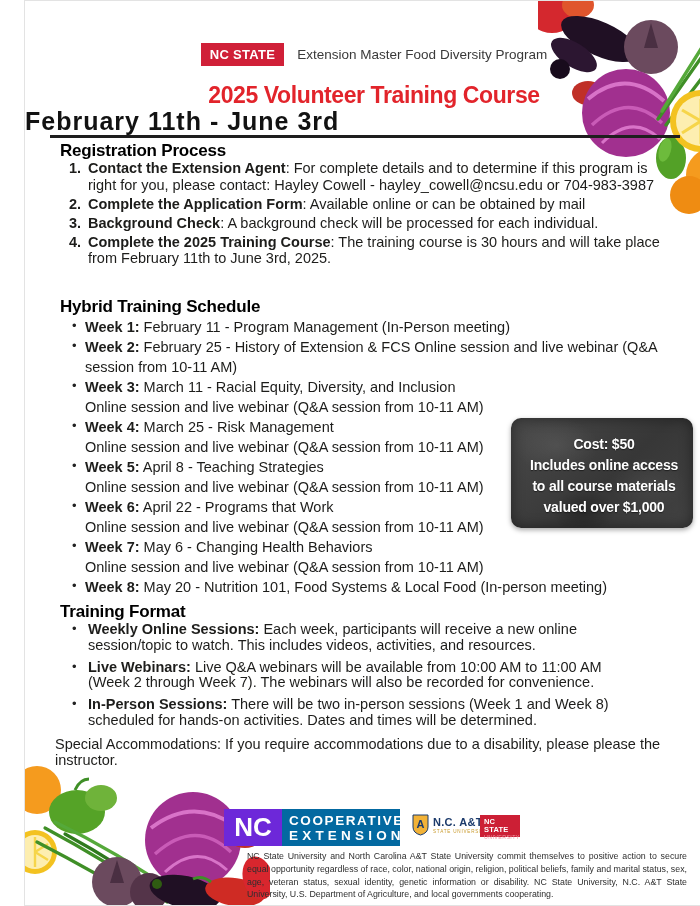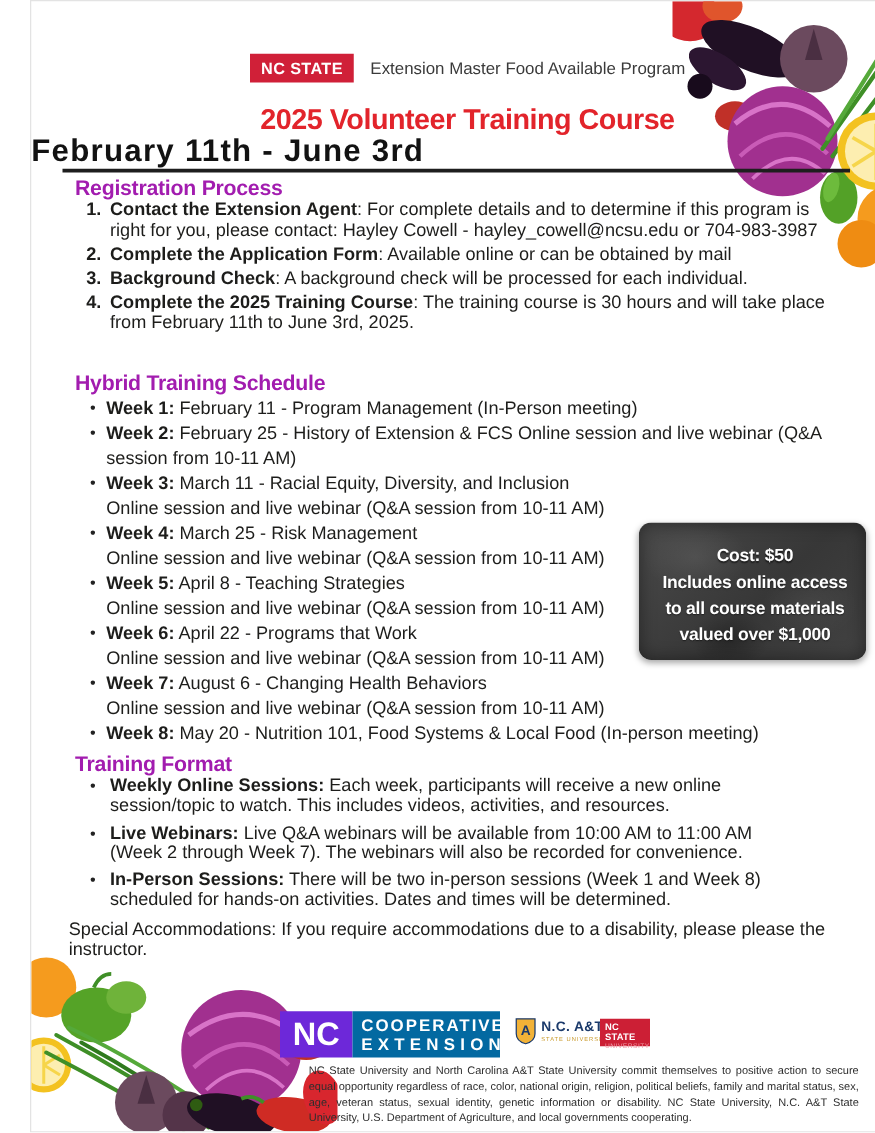--- a/index.html
+++ b/index.html
@@ -9,21 +9,21 @@
     border:1px solid #e3e3e3; box-sizing:border-box;margin-left:24px;
   }
   
   .header-row { position:absolute; top:42px; left:0; width:100%; display:flex; justify-content:center; align-items:center; gap:13px; }
   .badge { background:#d02038; color:#fff; font-weight:bold; font-size:13px; letter-spacing:.3px; padding:4px 9px; }
   .program-name { font-size:13.5px; color:#3a3a3a; }
   .title { position:absolute; top:81px; left:0; width:100%; text-align:center; color:#e2242b; font-size:23px; font-weight:bold; letter-spacing:-0.4px; }
   .date-range { position:absolute; top:106px; left:0; width:100%; text-align:left; color:#121212; font-size:25px; font-weight:bold; letter-spacing:1px; }
   .divider { position:absolute; top:134px; left:25px; width:630px; height:3px; background:#1e1e1e; }
   
-  .sec-heading { position:absolute; left:35px; color:#a21caf; font-size:17px; font-weight:bold; letter-spacing:-0.2px; }
+  .sec-heading { position:absolute; left:35px; color:#000000; font-size:17px; font-weight:bold; letter-spacing:-0.2px; }
   .h-reg { top:140px; }
   .h-sched { top:296px; }
   .h-format { top:601px;text-align:right; }
   
   .plain-list { list-style:none; margin:0; padding:0; position:absolute; }
   .reg-list { top:159px; left:44px; width:599px; font-size:14.5px; line-height:16.5px; }
   .reg-list li { position:relative; padding-left:19px; margin-bottom:2.5px; }
   .num { position:absolute; left:0; top:0; font-weight:bold; }
   .b { font-weight:bold; }
   .week-list { top:316px; left:47px; width:600px; font-size:14.5px; line-height:20px; }
@@ -134,21 +134,21 @@
     <circle cx="124" cy="132" r="19" fill="#543449"></circle>
     <ellipse cx="160" cy="132" rx="36" ry="16" fill="#201024" transform="rotate(12 160 132)"></ellipse>
     <circle cx="132" cy="124" r="5" fill="#2f5c12"></circle>
     <ellipse cx="210" cy="132" rx="30" ry="14" fill="#cf2b24" transform="rotate(8 210 132)"></ellipse>
     <ellipse cx="233" cy="118" rx="15" ry="22" fill="#d8262e" transform="rotate(-15 233 118)"></ellipse>
     <path d="M186 122 q-9 -7 -18 -3" stroke="#3f8f27" stroke-width="3" fill="none"></path>
   </svg>
 
   <div class="header-row">
     <span class="badge">NC STATE</span>
-    <span class="program-name">Extension Master Food Available Program</span>
+    <span class="program-name">Extension Master Food Diversity Program</span>
   </div>
   <div class="title">2025 Volunteer Training Course</div>
   <div class="date-range">February 11th - June 3rd</div>
   <div class="divider"></div>
 
   <div class="sec-heading h-reg">Registration Process</div>
   <ol class="plain-list reg-list">
     <li>
       <span class="num">1.</span><span class="b">Contact the Extension Agent</span><span>:  For complete details and to determine if this program is right for you, please contact: Hayley Cowell - hayley_cowell@ncsu.edu or 704-983-3987</span>
     </li>
@@ -164,21 +164,21 @@
   </ol>
 
   <div class="sec-heading h-sched">Hybrid Training Schedule</div>
   <ul class="plain-list week-list">
     <li><span class="bullet">•</span><span class="b">Week 1:</span><span> February 11 - Program Management (In-Person meeting)</span><div></div></li>
     <li><span class="bullet">•</span><span class="b">Week 2:</span><span> February 25 - History of Extension &amp; FCS Online session and live webinar (Q&amp;A</span><div>session from 10-11 AM)</div></li>
     <li><span class="bullet">•</span><span class="b">Week 3:</span><span> March 11 - Racial Equity, Diversity, and Inclusion</span><div>Online session and live webinar (Q&amp;A session from 10-11 AM)</div></li>
     <li><span class="bullet">•</span><span class="b">Week 4:</span><span> March 25 - Risk Management</span><div>Online session and live webinar (Q&amp;A session from 10-11 AM)</div></li>
     <li><span class="bullet">•</span><span class="b">Week 5:</span><span> April 8 - Teaching Strategies</span><div>Online session and live webinar (Q&amp;A session from 10-11 AM)</div></li>
     <li><span class="bullet">•</span><span class="b">Week 6:</span><span> April 22 - Programs that Work</span><div>Online session and live webinar (Q&amp;A session from 10-11 AM)</div></li>
-    <li><span class="bullet">•</span><span class="b">Week 7:</span><span> August 6 - Changing Health Behaviors</span><div>Online session and live webinar (Q&amp;A session from 10-11 AM)</div></li>
+    <li><span class="bullet">•</span><span class="b">Week 7:</span><span> May 6 - Changing Health Behaviors</span><div>Online session and live webinar (Q&amp;A session from 10-11 AM)</div></li>
     <li><span class="bullet">•</span><span class="b">Week 8:</span><span> May 20 - Nutrition 101, Food Systems &amp; Local Food (In-person meeting)</span><div></div></li>
   </ul>
 
   <div class="cost-box">
     <div>Cost: $50</div>
     <div>Includes online access</div>
     <div>to all course materials</div>
     <div>valued over $1,000</div>
   </div>
 

